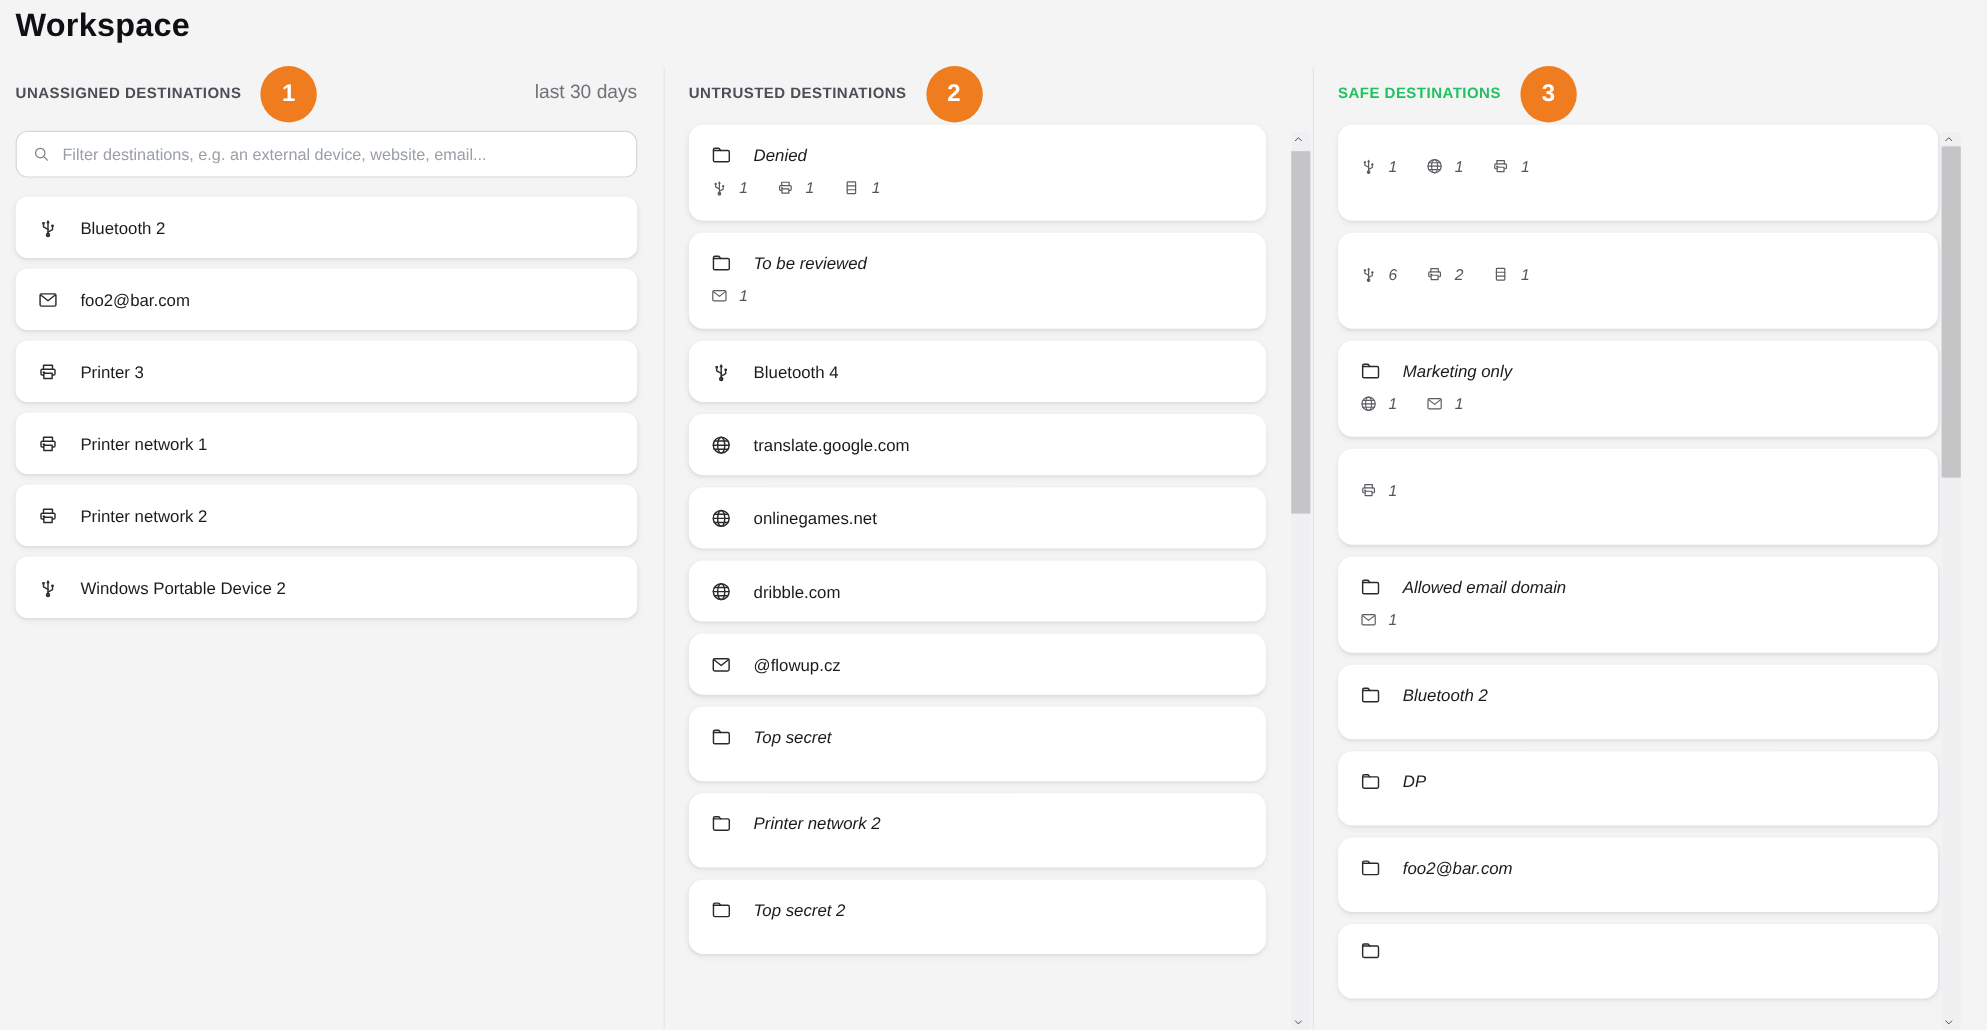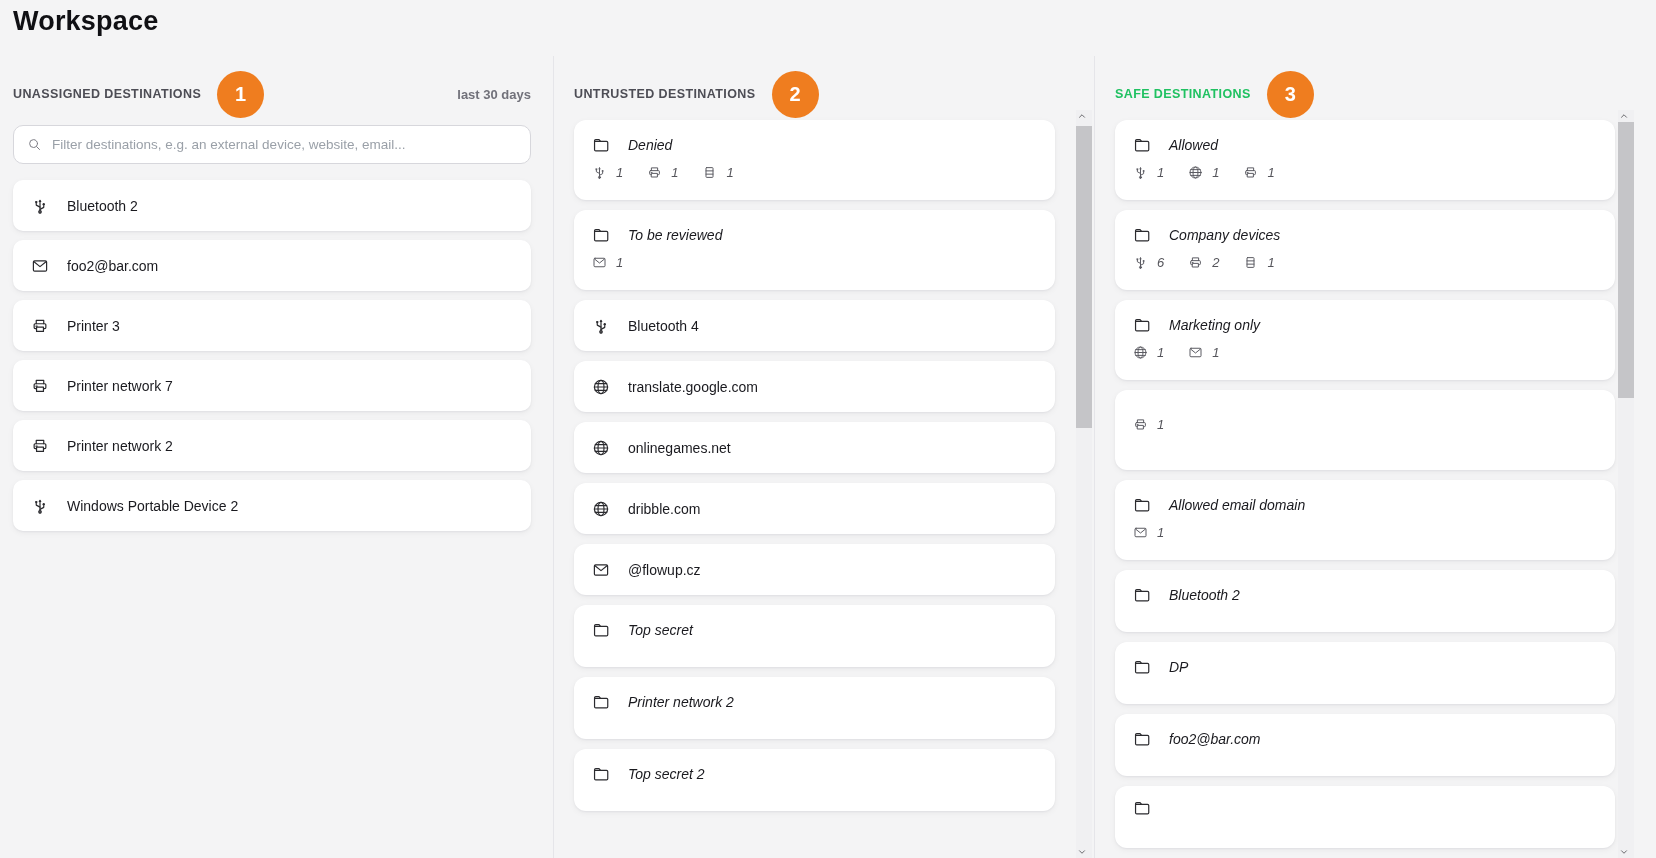--- a/index.html
+++ b/index.html
@@ -6,41 +6,41 @@
   body{
     width:1656px;height:858px;position:relative;overflow:hidden;
     background:#f4f4f5;
     font-family:"Liberation Sans","DejaVu Sans",sans-serif;
     -webkit-font-smoothing:antialiased;
   }
   .page-title{
     position:absolute;left:13px;top:6px;margin:0;
     font-size:27px;font-weight:700;color:#101014;letter-spacing:.2px;
   }
-  .col{position:absolute;top:68px;}
+  .col{position:absolute;top:52px;}
   .col1{left:13px;width:518px;}
   .col2{left:574px;width:481px;}
   .col3{left:1115px;width:500px;}
   .vdiv{position:absolute;top:56px;bottom:0;width:1px;background:#e5e5e9;}
   .vdiv1{left:553px;}
   .vdiv2{left:1094px;}
 
   .col-head{display:flex;align-items:center;height:52px;}
   .head-label{
     font-size:12.5px;font-weight:700;color:#4d4d55;letter-spacing:.4px;
     text-transform:uppercase;white-space:nowrap;
   }
   .col3 .head-label{color:#1fc161;}
   .badge{
     width:47px;height:47px;border-radius:50%;background:#ef7d1f;
     color:#ffffff;font-size:20px;font-weight:700;
     display:flex;align-items:center;justify-content:center;
     margin-left:16px;flex:0 0 auto;
   }
-  .head-meta{margin-left:auto;font-size:13px;color:#71717a;font-weight:700;}
+  .head-meta{margin-left:auto;font-size:16px;color:#71717a;font-weight:400;}
 
   .search{
     position:relative;height:37px;background:#ffffff;
     border:1px solid #d7d7dc;border-radius:10px;
     display:flex;align-items:center;margin:5px 0 16px 0;
   }
   .search .sicon{display:inline-flex;margin:0 10px 0 13px;color:#7d7d85;}
   .search input{
     border:none;outline:none;flex:1;height:100%;background:transparent;
     font-family:inherit;font-size:13.5px;color:#1d4ed8;padding:0;
@@ -142,21 +142,21 @@
       <div class="card simple">
         <div class="row1">
           <span class="icon" style="width: 18px; height: 18px;">
             <svg width="100%" height="100%" viewBox="0 0 24 24" fill="none" stroke="currentColor" stroke-width="1.6" stroke-linecap="round" stroke-linejoin="round">
               <path d="M7 9V4.6h10V9"></path>
               <rect x="4.2" y="9" width="15.6" height="6.4" rx="1.4"></rect>
               <path d="M6.6 12.2h1.6"></path>
               <rect x="7.4" y="13.4" width="9.2" height="5.8" fill="#fff"></rect>
             </svg>
           </span>
-          <span class="label">Printer network 7</span>
+          <span class="label">Printer network 1</span>
         </div>
       </div>
       <div class="card simple">
         <div class="row1">
           <span class="icon" style="width: 18px; height: 18px;">
             <svg width="100%" height="100%" viewBox="0 0 24 24" fill="none" stroke="currentColor" stroke-width="1.6" stroke-linecap="round" stroke-linejoin="round">
               <path d="M7 9V4.6h10V9"></path>
               <rect x="4.2" y="9" width="15.6" height="6.4" rx="1.4"></rect>
               <path d="M6.6 12.2h1.6"></path>
               <rect x="7.4" y="13.4" width="9.2" height="5.8" fill="#fff"></rect>
@@ -376,29 +376,20 @@
 
 <div class="vdiv vdiv2"></div>
 
 <div class="col col3">
   <div class="col-head">
     <span class="head-label" style="color: rgb(31, 193, 97);">SAFE DESTINATIONS</span>
     <span class="badge" style="background: rgb(239, 125, 31);">3</span>
   </div>
   <div class="items">
       <div class="card folder has-counts">
-        <div class="row1">
-          <span class="icon" style="width: 18px; height: 18px;">
-            <svg width="100%" height="100%" viewBox="0 0 24 24" fill="none" stroke="currentColor" stroke-width="1.6" stroke-linecap="round" stroke-linejoin="round">
-              <path d="M3.4 18.2V6.4c0-.9.7-1.6 1.6-1.6h4.4l2 2.4h8c.9 0 1.6.7 1.6 1.6v9.4c0 .9-.7 1.6-1.6 1.6H5c-.9 0-1.6-.7-1.6-1.6z"></path>
-              <path d="M3.4 7.2h8"></path>
-            </svg>
-          </span>
-          <span class="label">Allowed</span>
-        </div>
         <div class="counts">
           <span class="count">
             <span class="cicon" style="width: 15px; height: 15px;">
               <svg width="100%" height="100%" viewBox="0 0 24 24" fill="none" stroke="currentColor" stroke-width="1.6" stroke-linecap="round" stroke-linejoin="round">
                 <path d="M12 21.2V4.8"></path>
                 <path d="M12 3.2l-2 3.4h4z" fill="currentColor" stroke="none"></path>
                 <path d="M12 13.5L7 10.8V8.6"></path>
                 <rect x="5.6" y="5.4" width="2.8" height="2.8" fill="currentColor" stroke="none"></rect>
                 <path d="M12 16.5l5-2.7v-2.2"></path>
                 <circle cx="17" cy="9.7" r="1.6" fill="currentColor" stroke="none"></circle>
@@ -424,29 +415,20 @@
                 <rect x="4.2" y="9" width="15.6" height="6.4" rx="1.4"></rect>
                 <path d="M6.6 12.2h1.6"></path>
                 <rect x="7.4" y="13.4" width="9.2" height="5.8" fill="#fff"></rect>
               </svg>
             </span>
             <span class="cnum">1</span>
           </span>
         </div>
       </div>
       <div class="card folder has-counts">
-        <div class="row1">
-          <span class="icon" style="width: 18px; height: 18px;">
-            <svg width="100%" height="100%" viewBox="0 0 24 24" fill="none" stroke="currentColor" stroke-width="1.6" stroke-linecap="round" stroke-linejoin="round">
-              <path d="M3.4 18.2V6.4c0-.9.7-1.6 1.6-1.6h4.4l2 2.4h8c.9 0 1.6.7 1.6 1.6v9.4c0 .9-.7 1.6-1.6 1.6H5c-.9 0-1.6-.7-1.6-1.6z"></path>
-              <path d="M3.4 7.2h8"></path>
-            </svg>
-          </span>
-          <span class="label">Company devices</span>
-        </div>
         <div class="counts">
           <span class="count">
             <span class="cicon" style="width: 15px; height: 15px;">
               <svg width="100%" height="100%" viewBox="0 0 24 24" fill="none" stroke="currentColor" stroke-width="1.6" stroke-linecap="round" stroke-linejoin="round">
                 <path d="M12 21.2V4.8"></path>
                 <path d="M12 3.2l-2 3.4h4z" fill="currentColor" stroke="none"></path>
                 <path d="M12 13.5L7 10.8V8.6"></path>
                 <rect x="5.6" y="5.4" width="2.8" height="2.8" fill="currentColor" stroke="none"></rect>
                 <path d="M12 16.5l5-2.7v-2.2"></path>
                 <circle cx="17" cy="9.7" r="1.6" fill="currentColor" stroke="none"></circle>

